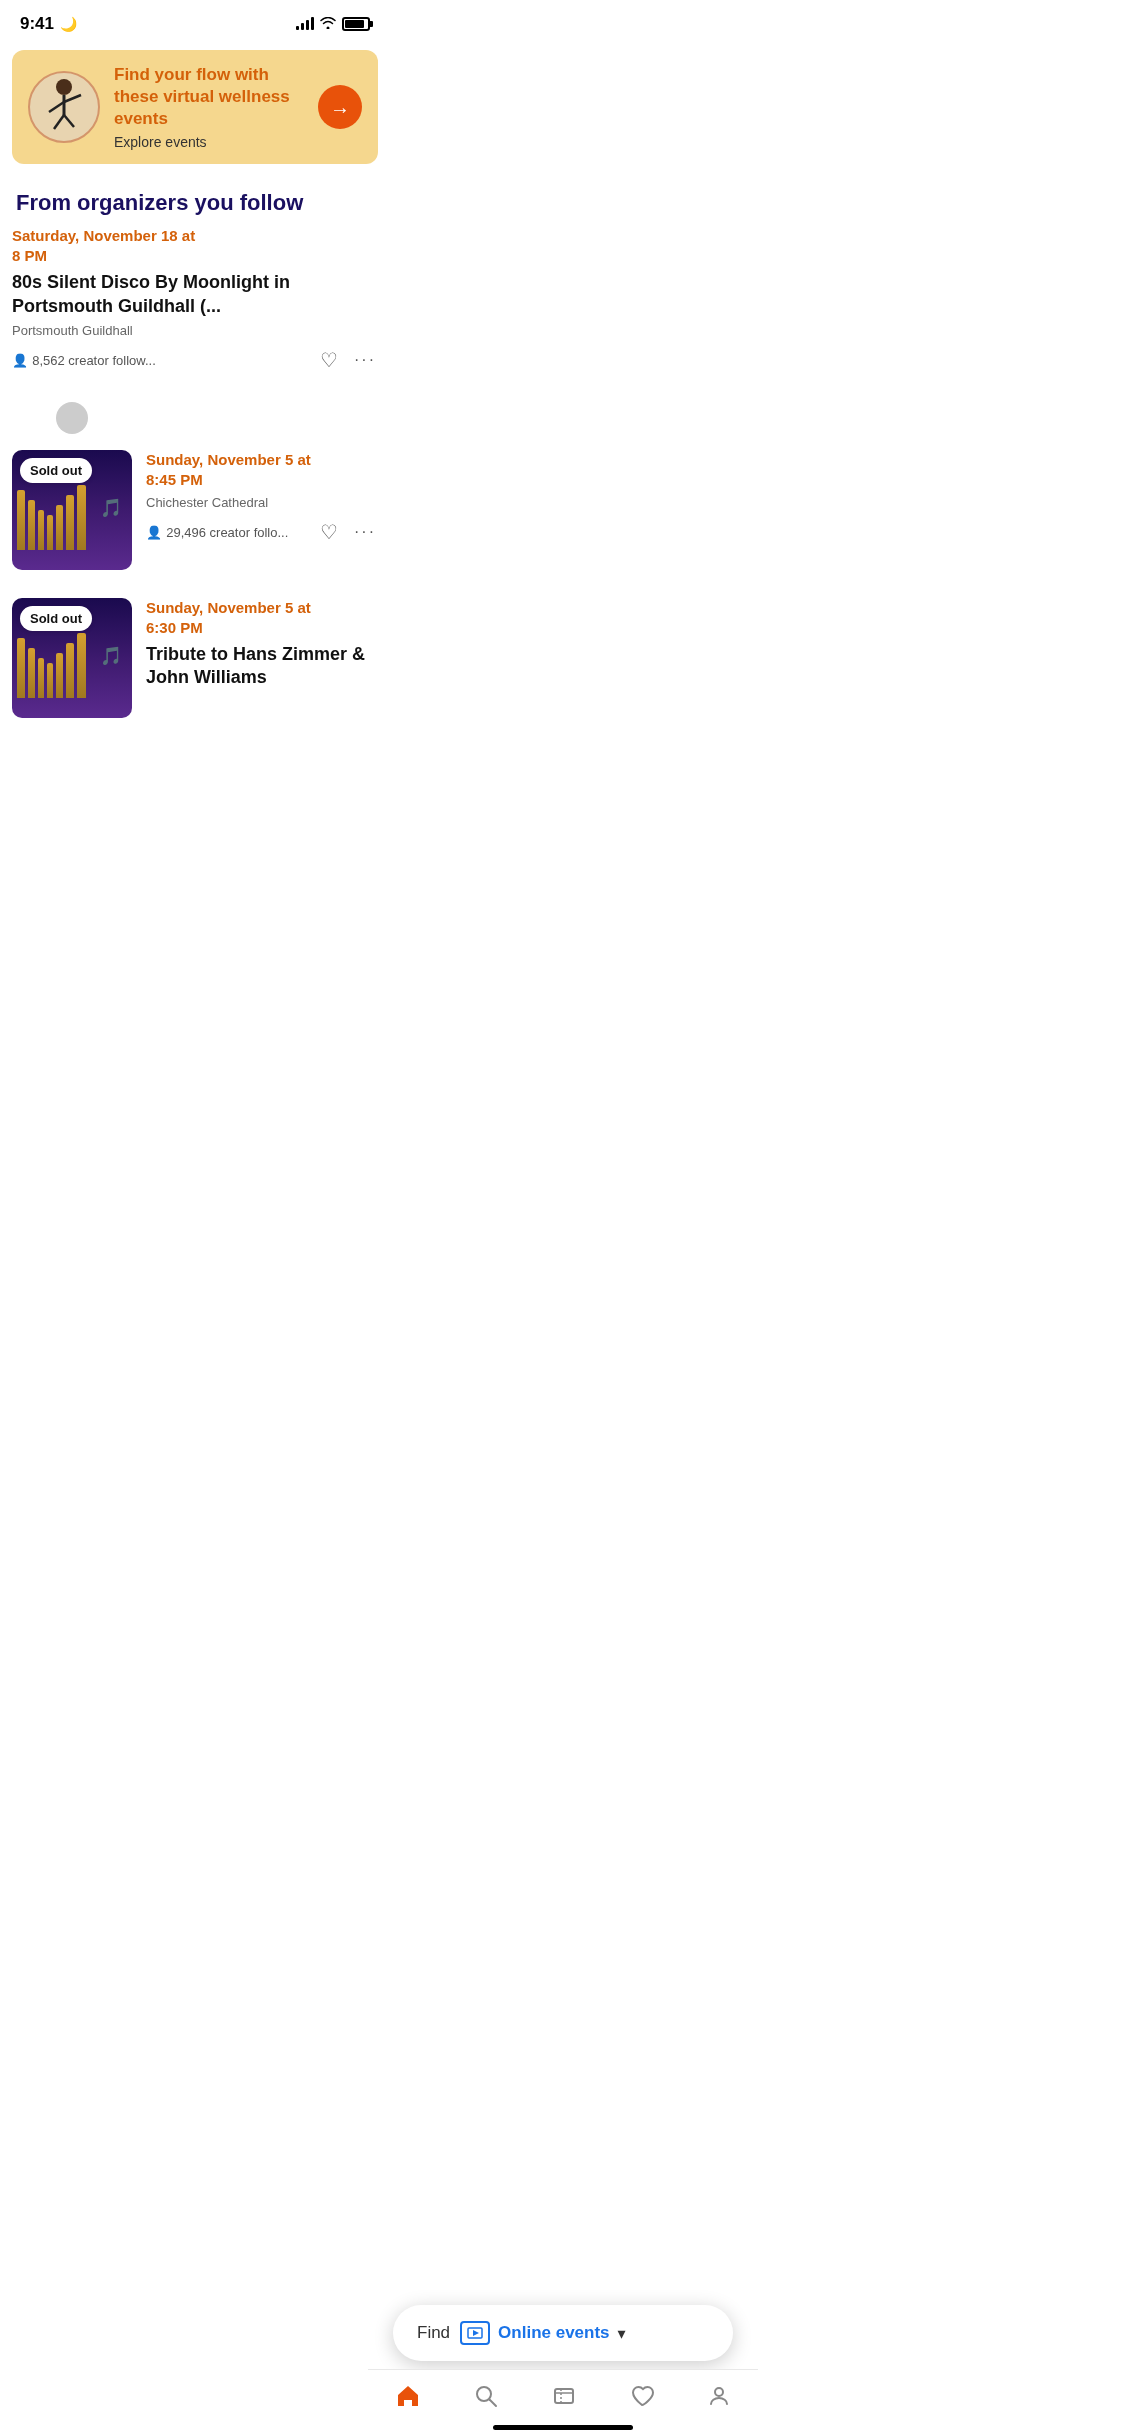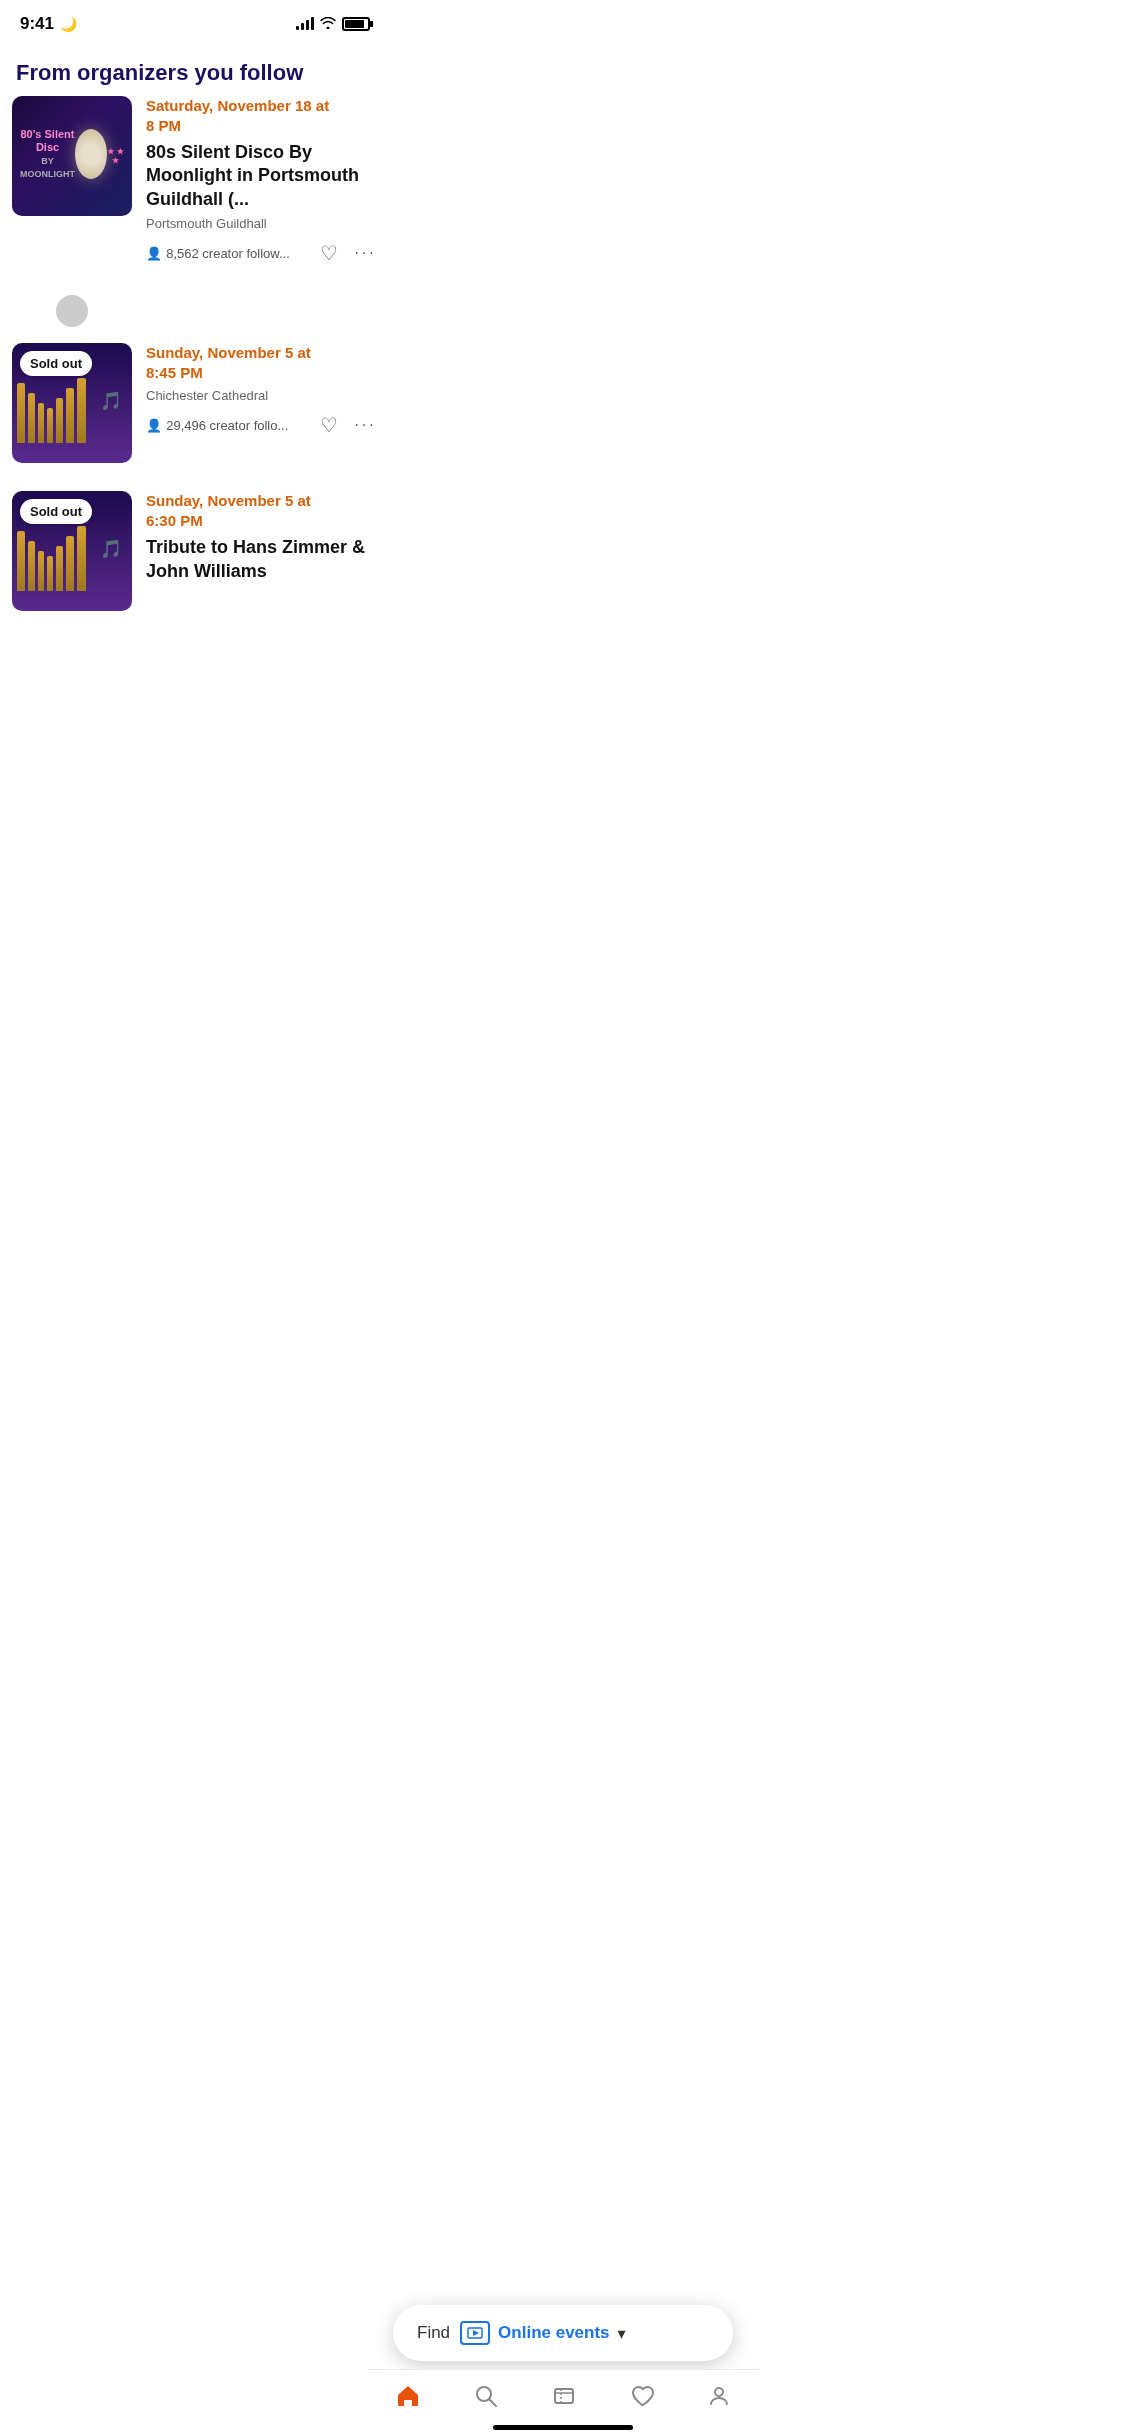--- a/index.html
+++ b/index.html
@@ -400,33 +400,43 @@
           <path d="M3.5 6.5C4.9 5.2 6.4 4.5 8 4.5s3.1.7 4.5 2" stroke="#000" stroke-width="1.5" fill="none" stroke-linecap="round"></path>
           <path d="M1 3.5C3.2 1.5 5.5.5 8 .5s4.8 1 7 3" stroke="#000" stroke-width="1.5" fill="none" stroke-linecap="round"></path>
         </svg>
       </span>
       <div class="battery-icon">
         <div class="battery-fill"></div>
       </div>
     </div>
   </div>
 
+  <div class="banner">
+    <div class="banner-avatar">
+      <svg class="banner-avatar-figure" viewBox="0 0 50 60" fill="none">
+        <ellipse cx="25" cy="10" rx="8" ry="8" fill="#4a2e1a"></ellipse>
+        <line x1="25" y1="18" x2="25" y2="38" stroke="#222" stroke-width="3"></line>
+        <line x1="25" y1="25" x2="10" y2="35" stroke="#222" stroke-width="2.5"></line>
+        <line x1="25" y1="25" x2="42" y2="18" stroke="#222" stroke-width="2.5"></line>
+        <line x1="25" y1="38" x2="15" y2="52" stroke="#222" stroke-width="2.5"></line>
+        <line x1="25" y1="38" x2="35" y2="50" stroke="#222" stroke-width="2.5"></line>
+      </svg>
+    </div>
+    <div class="banner-text">
+      <div class="banner-title">Find your flow with these virtual wellness events</div>
+      <div class="banner-subtitle">Explore events</div>
+    </div>
+    <div class="banner-arrow">→</div>
+  </div>
 
   <div class="section-title">From organizers you follow</div>
 
   <div class="event-list">
 
     <div class="event-item">
-      <div class="event-image-wrap">
-        <div class="event-image-placeholder event-img-silent-disco">
-          <div style="font-size:11px;font-weight:700;color:#ff88cc;text-align:center;line-height:1.2;margin-bottom:4px;">80's Silent Disc<br><span style="font-size:9px;color:#aaa;">BY MOONLIGHT</span></div>
-          <div class="moon"></div>
-          <div style="color:#ff66aa;font-size:8px;text-align:center;">★ ★ ★</div>
-        </div>
-      </div>
       <div class="event-info">
         <div class="event-date">Saturday, November 18 at<br>8 PM</div>
         <div class="event-name">80s Silent Disco By Moonlight in Portsmouth Guildhall (...</div>
         <div class="event-venue">Portsmouth Guildhall</div>
         <div class="event-meta">
           <div class="event-followers">
             <span style="font-size:13px;">👤</span>
             <span>8,562 creator follow...</span>
           </div>
           <div class="event-actions">

